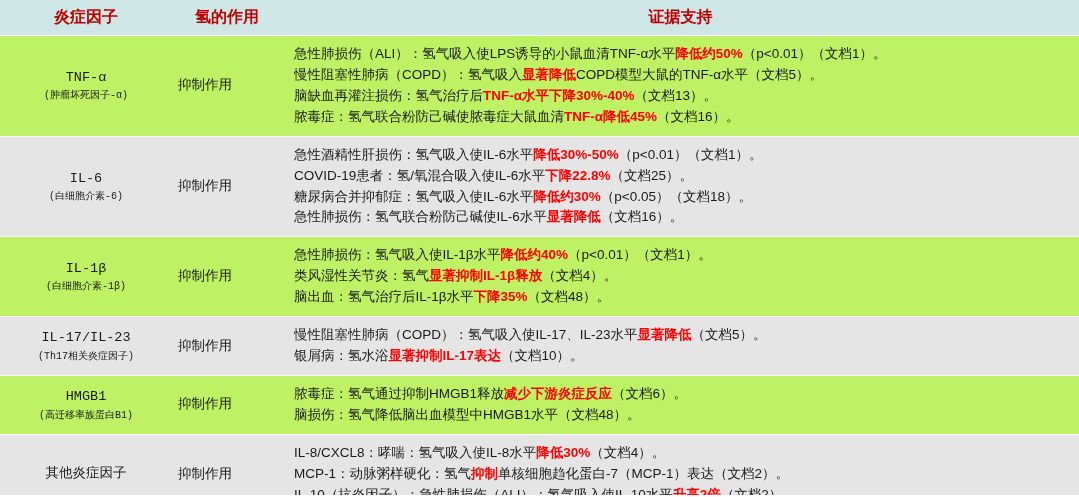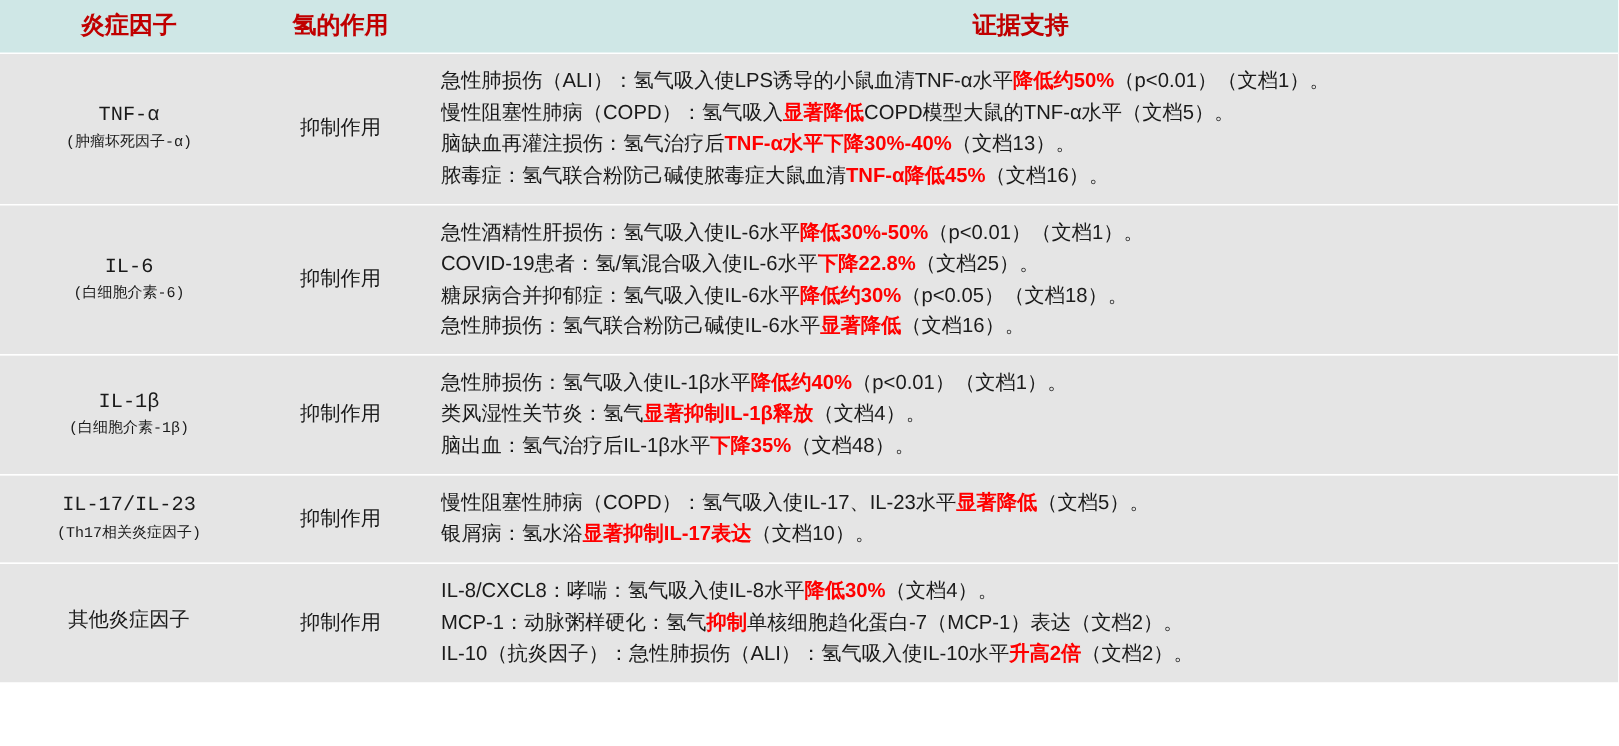--- a/index.html
+++ b/index.html
@@ -41,35 +41,35 @@
   thead th.role-head { }
   thead th.evidence-head { }
 
   tbody td {
     vertical-align: middle;
     font-size: 13.5px;
     line-height: 1.55;
     padding: 8px 6px;
     border-bottom: 1px solid #ffffff;
   }
-  tbody tr.shade td { background: #e5e5e5; margin-top: 28px; }
+  tbody tr.shade td { background: #bef264; margin-top: 28px; }
   tbody tr.plain td { background: #e5e5e5; }
 
   td.factor {
     text-align: center;
     font-size: 13.5px;
     line-height: 1.5;
     font-family: Liberation Mono, monospace;
   }
   td.factor .sub {
     display: block;
     font-size: 10px;
   }
   td.role {
-    text-align: center;
+    text-align: left;
   }
   td.evidence {
     text-align: left;
     padding-left: 12px;
     padding-right: 8px;
   }
   td.evidence .line {
     white-space: nowrap;
     overflow: hidden;
   }
@@ -126,20 +126,28 @@
           </td>
         </tr>
         <tr class="plain">
           <td class="factor"><span>IL-17/IL-23</span><span class="sub">(Th17相关炎症因子)</span></td>
           <td class="role">抑制作用</td>
           <td class="evidence">
             <div class="line"><span>慢性阻塞性肺病（COPD）：氢气吸入使IL-17、IL-23水平</span><span class="hl">显著降低</span><span>（文档5）。</span></div>
             <div class="line"><span>银屑病：氢水浴</span><span class="hl">显著抑制IL-17表达</span><span>（文档10）。</span></div>
           </td>
         </tr>
+        <tr class="shade">
+          <td class="factor"><span>HMGB1</span><span class="sub">(高迁移率族蛋白B1)</span></td>
+          <td class="role">抑制作用</td>
+          <td class="evidence">
+            <div class="line"><span>脓毒症：氢气通过抑制HMGB1释放</span><span class="hl">减少下游炎症反应</span><span>（文档6）。</span></div>
+            <div class="line"><span>脑损伤：氢气降低脑出血模型中HMGB1水平（文档48）。</span></div>
+          </td>
+        </tr>
         <tr class="plain">
           <td class="factor"><span>其他炎症因子</span></td>
           <td class="role">抑制作用</td>
           <td class="evidence">
             <div class="line"><span>IL-8/CXCL8：哮喘：氢气吸入使IL-8水平</span><span class="hl">降低30%</span><span>（文档4）。</span></div>
             <div class="line"><span>MCP-1：动脉粥样硬化：氢气</span><span class="hl">抑制</span><span>单核细胞趋化蛋白-7（MCP-1）表达（文档2）。</span></div>
             <div class="line"><span>IL-10（抗炎因子）：急性肺损伤（ALI）：氢气吸入使IL-10水平</span><span class="hl">升高2倍</span><span>（文档2）。</span></div>
           </td>
         </tr>
       </tbody>

